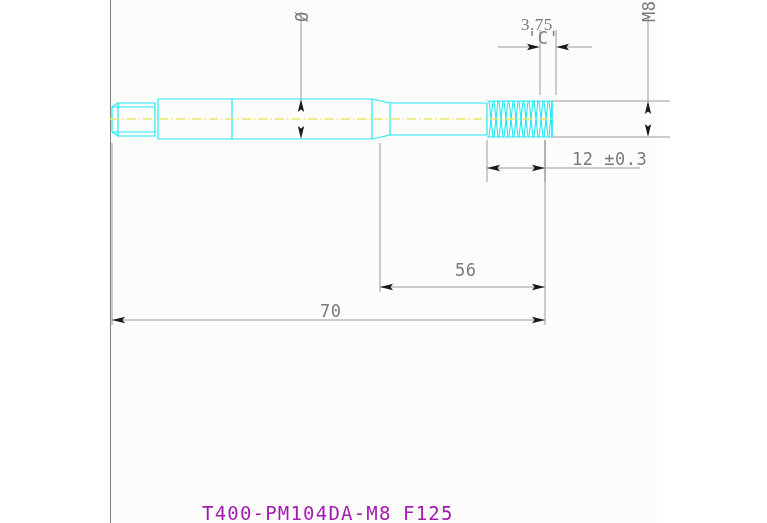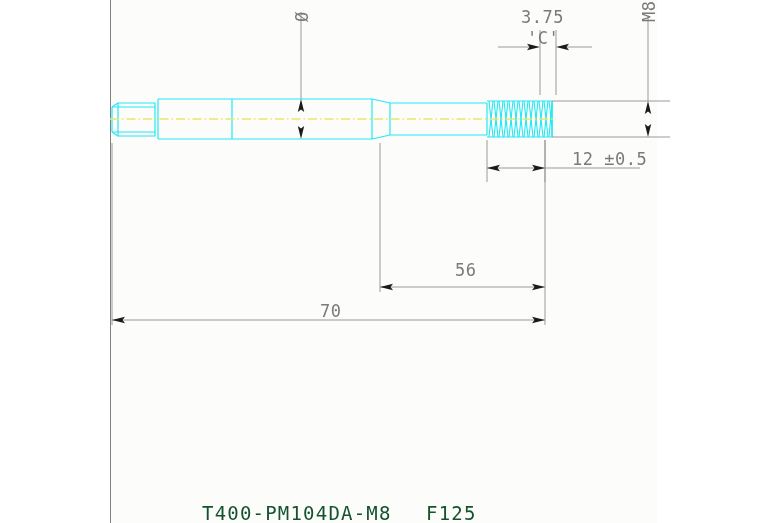--- a/index.html
+++ b/index.html
@@ -45,21 +45,21 @@
     letter-spacing: 0.5px;
     white-space: nowrap;
     user-select: none;
   }
   .dim-text.rot {
     transform-origin: left top;
     transform: rotate(-90deg);
   }
   .title-text {
     position: absolute;
-    color: #14532d;
+    color: #a21caf;
     font-family: "DejaVu Sans Mono", monospace;
     font-size: 19px;
     letter-spacing: 1.2px;
     white-space: nowrap;
     user-select: none;
   }
 </style>
 </head>
 <body>
 
@@ -170,29 +170,29 @@
       <path d="M380,287 L393,283.8 L390.5,287 L393,290.2 Z"></path>
       <path d="M545,287 L532,283.8 L534.5,287 L532,290.2 Z"></path>
 
       <path d="M112,320 L125,316.8 L122.5,320 L125,323.2 Z"></path>
       <path d="M545,320 L532,316.8 L534.5,320 L532,323.2 Z"></path>
     </g>
   </svg>
 
   <div class="dim-text rot" style="left:292px; top:22px;">Ø 8</div>
 
-  <div class="dim-text" style="left:521px; top:7px;">3.75</div>
+  <div class="dim-text" style="left:521px; top:15px;font-family:Liberation Serif, serif;">3.75</div>
 
   <div class="dim-text" style="left:527px; top:28px;">'C'</div>
 
   <div class="dim-text rot" style="left:639px; top:22px;">M8</div>
 
-  <div class="dim-text" style="left:572px; top:149px;">12  ±0.5</div>
+  <div class="dim-text" style="left:572px; top:149px;">12  ±0.3</div>
 
   <div class="dim-text" style="left:455px; top:260px;">56</div>
 
   <div class="dim-text" style="left:320px; top:301px;">70</div>
 
   <div class="title-text" style="left:202px; top:502px;">T400-PM104DA-M8</div>
 
-  <div class="title-text" style="left:426px; top:502px;">F125</div>
+  <div class="title-text" style="left:403px; top:502px;">F125</div>
 
 </div>
 
 </body></html>

